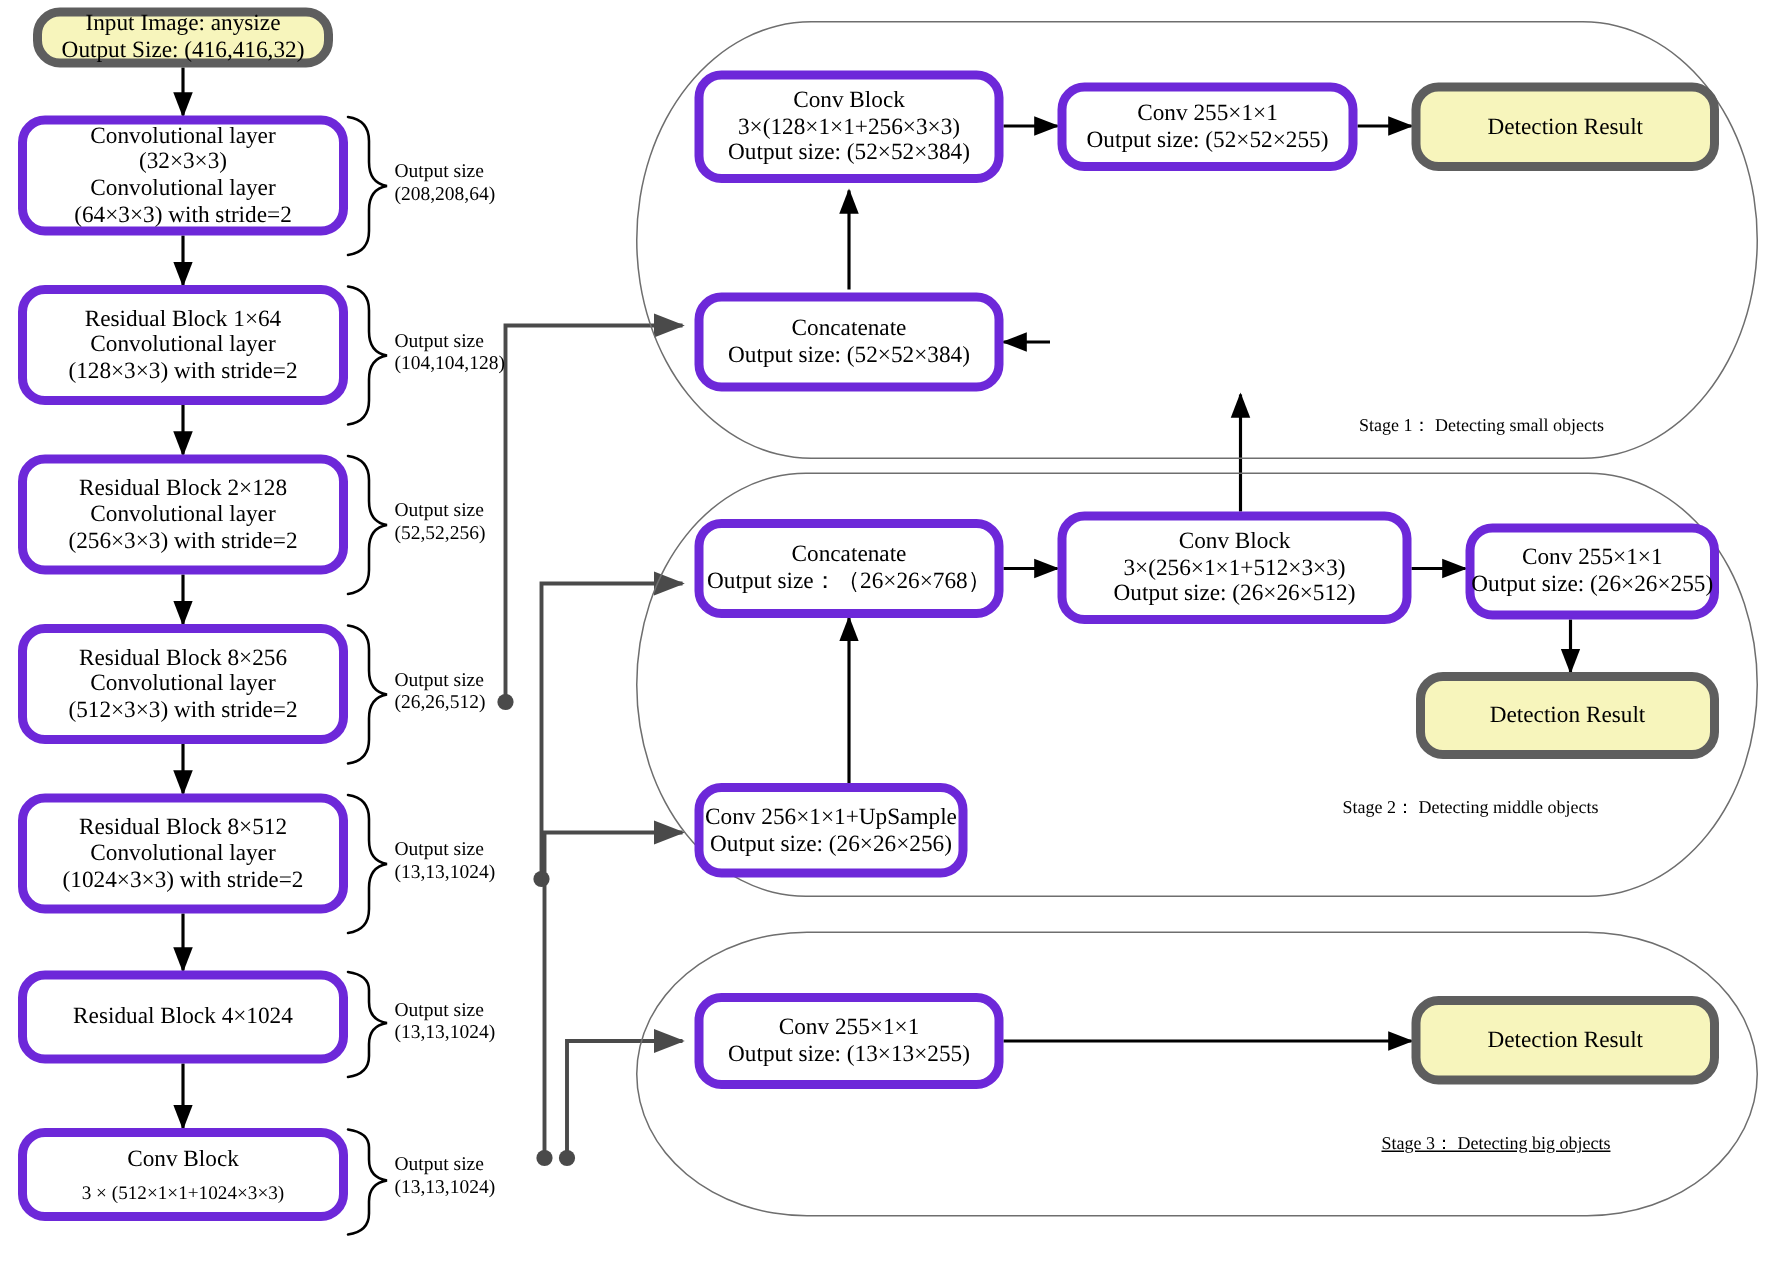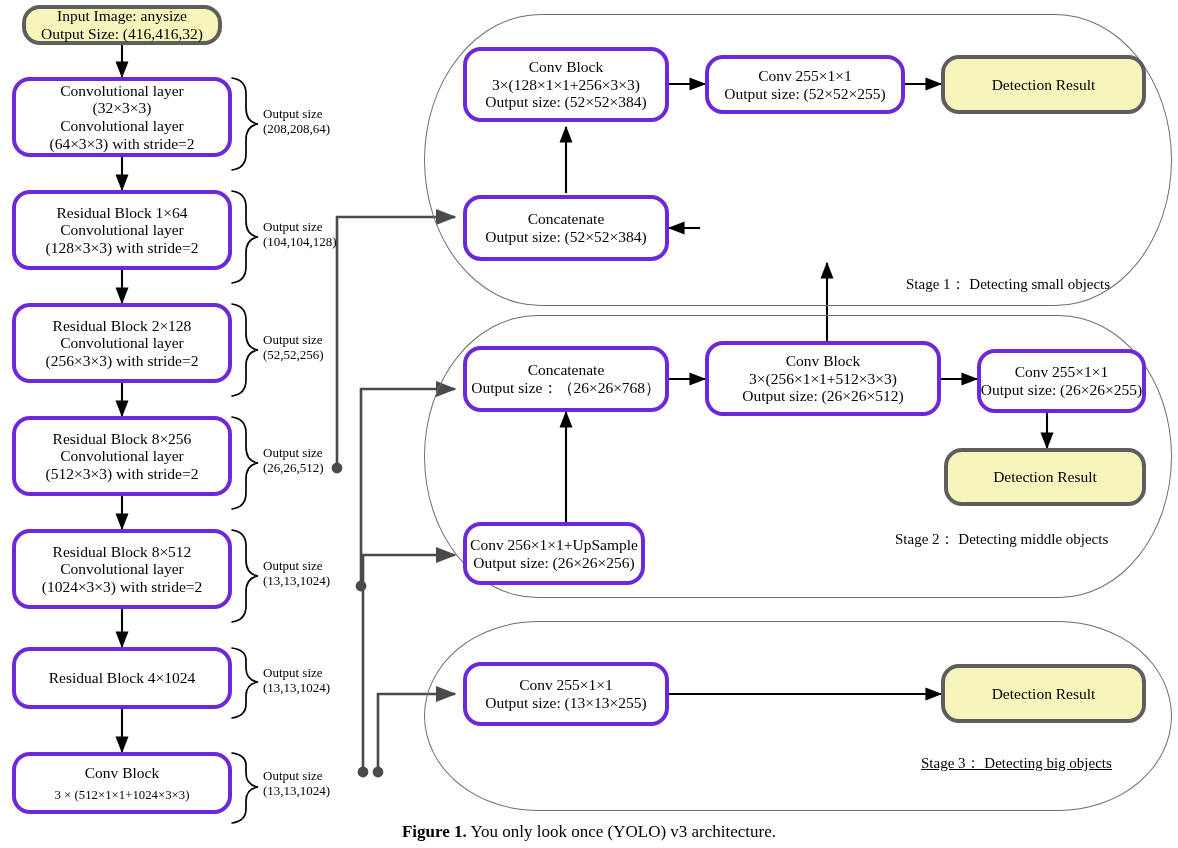--- a/index.html
+++ b/index.html
@@ -18,21 +18,21 @@
   }
   #svg-layer{
     position:absolute;
     left:0;top:0;
     width:1178px;height:848px;
     pointer-events:none;
   }
   .node{
     position:absolute;
     box-sizing:border-box;
-    border:4px solid #6d28d9;
+    border:6px solid #6d28d9;
     border-radius:18px;
     background:#ffffff;
     display:flex;
     flex-direction:column;
     align-items:center;
     justify-content:center;
     text-align:center;
     line-height:1.14;
     font-size:15.5px;
     z-index:3;
@@ -45,21 +45,21 @@
   .stage-box{
     position:absolute;
     box-sizing:border-box;
     border:1px solid #6e6e6e;
     border-radius:120px/150px;
     background:transparent;
     z-index:1;
   }
   .stage-label{
     position:absolute;
-    font-size:15px;
+    font-size:12px;
     white-space:nowrap;
     z-index:4;
   }
   .outlabel{
     position:absolute;
     font-size:13px;
     line-height:1.18;
     text-align:left;
     white-space:nowrap;
     z-index:4;
@@ -276,17 +276,14 @@
 
   <div class="node" style="left:463px;top:662px;width:206px;height:64px;">
     <span class="ln">Conv 255×1×1</span>
     <span class="ln">Output size: (13×13×255)</span>
   </div>
 
   <div class="node yellow" style="left:941px;top:664px;width:205px;height:59px;">
     <span class="ln">Detection Result</span>
   </div>
 
-  <div class="caption" style="left:0;top:822px;">
-    <b>Figure 1.</b><span> You only look once (YOLO) v3 architecture.</span>
-  </div>
 
 </div>
 
 </body></html>

